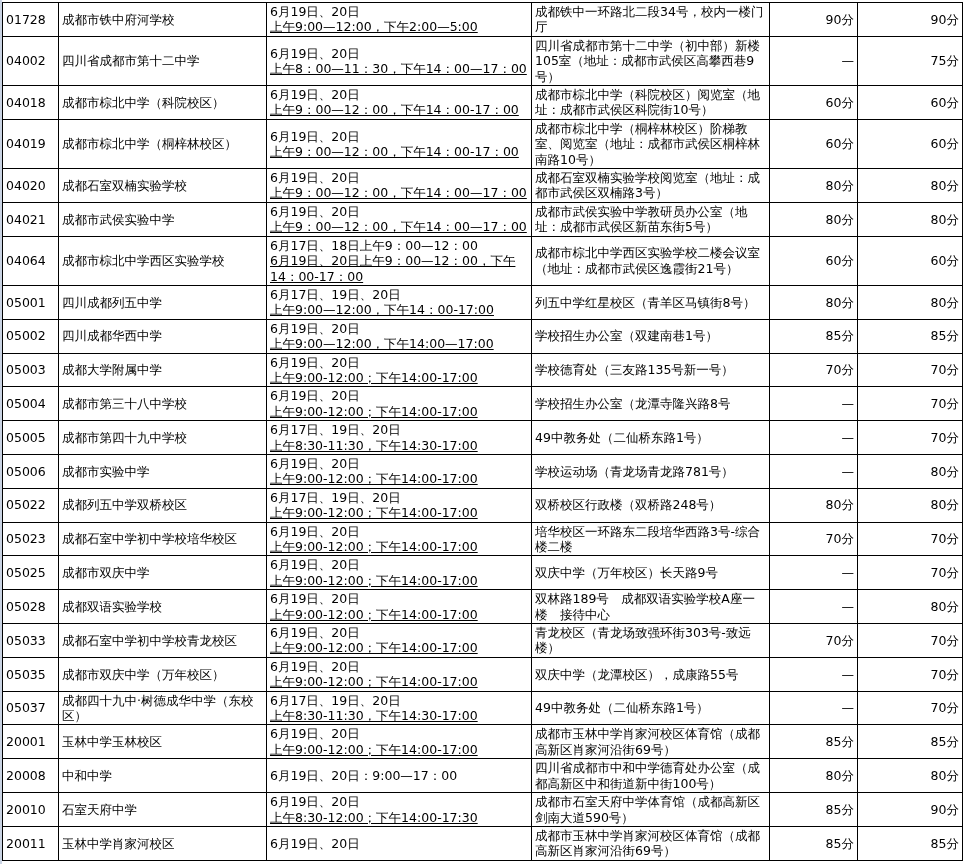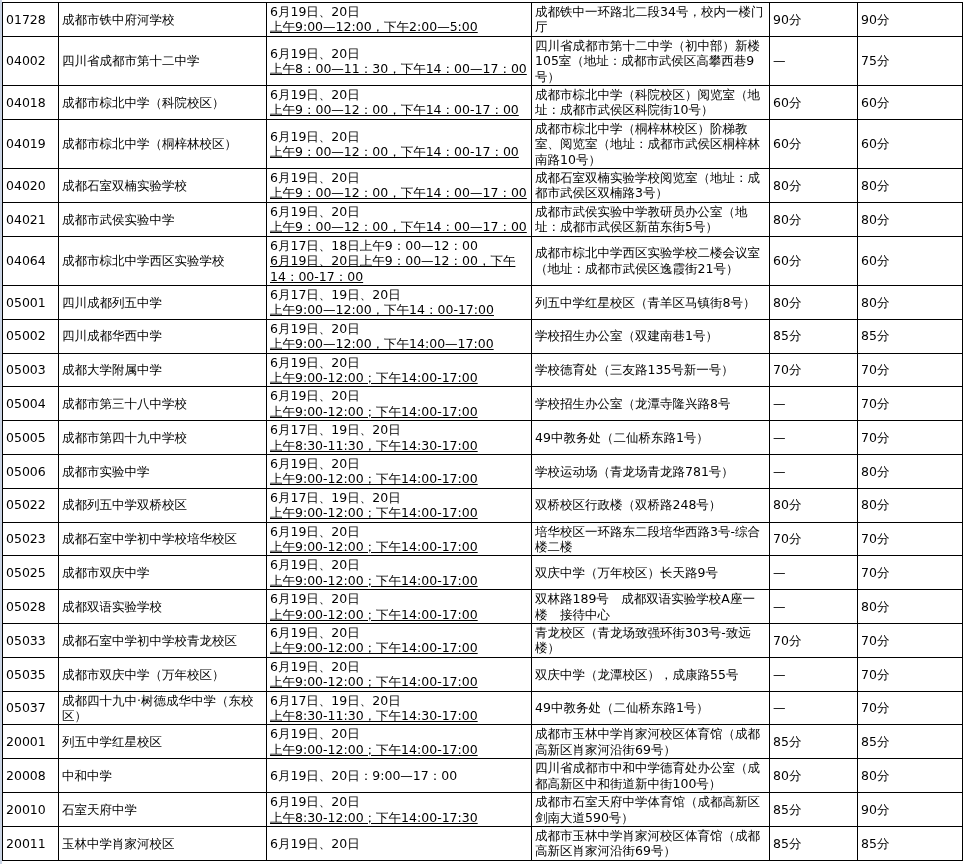--- a/index.html
+++ b/index.html
@@ -31,21 +31,21 @@
   col.w-code{width:56px}
   col.w-school{width:208px}
   col.w-date{width:265px}
   col.w-loc{width:238px}
   col.w-s1{width:88px}
   col.w-s2{width:105px}
   td.c-code{padding-left:7px}
   td.c-school{padding-left:6px}
   td.c-date{padding-left:4px;word-break:keep-all;white-space:nowrap}
   td.c-loc{padding-left:3px}
-  td.c-s1,td.c-s2{text-align:left}
+  td.c-s1,td.c-s2{text-align:right}
   .dline{white-space:nowrap}
   .dline.u{text-decoration:underline}
 </style>
 </head>
 <body>
 
 <div class="edge-strip"></div>
 
 <div class="sheet">
   <table class="grid">
@@ -274,21 +274,21 @@
           <td class="c-date">
             <div class="dline">6月17日、19日、20日</div>
             <div class="dline u">上午8:30-11:30，下午14:30-17:00</div>
           </td>
           <td class="c-loc">49中教务处（二仙桥东路1号）</td>
           <td class="c-s1">—</td>
           <td class="c-s2">70分</td>
         </tr>
         <tr>
           <td class="c-code">20001</td>
-          <td class="c-school">列五中学红星校区</td>
+          <td class="c-school">玉林中学玉林校区</td>
           <td class="c-date">
             <div class="dline">6月19日、20日</div>
             <div class="dline u">上午9:00-12:00；下午14:00-17:00</div>
           </td>
           <td class="c-loc">成都市玉林中学肖家河校区体育馆（成都高新区肖家河沿街69号）</td>
           <td class="c-s1">85分</td>
           <td class="c-s2">85分</td>
         </tr>
         <tr>
           <td class="c-code">20008</td>

